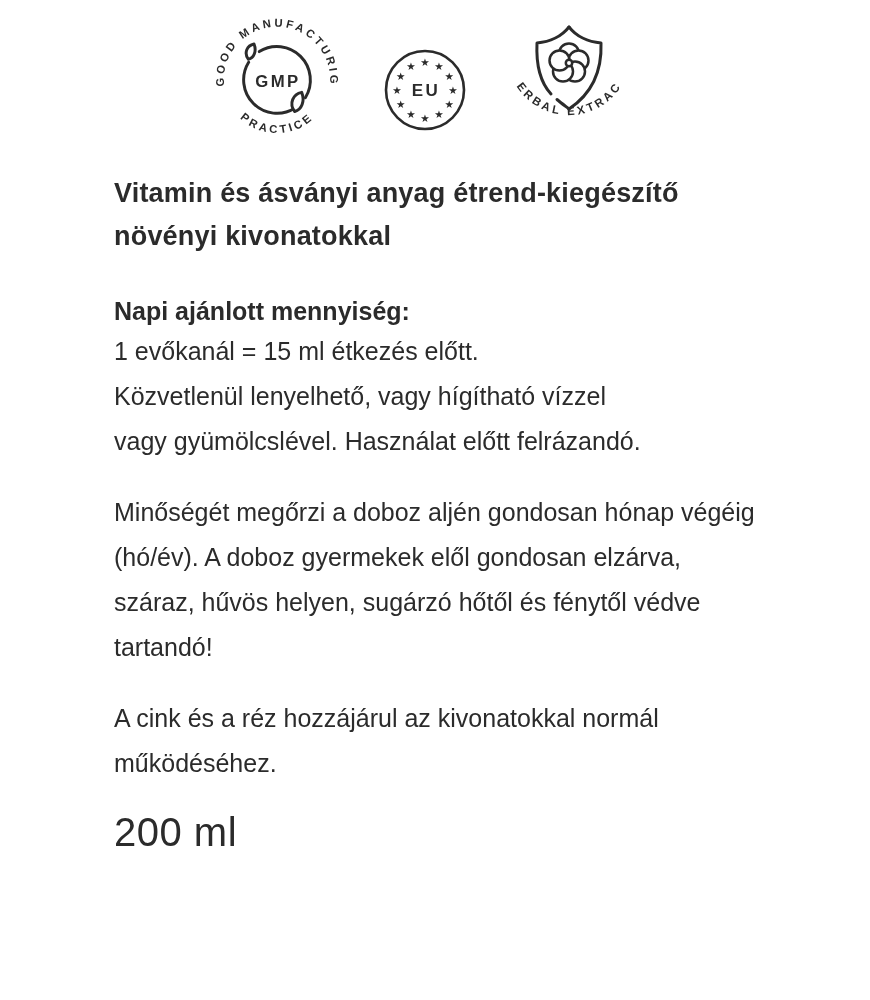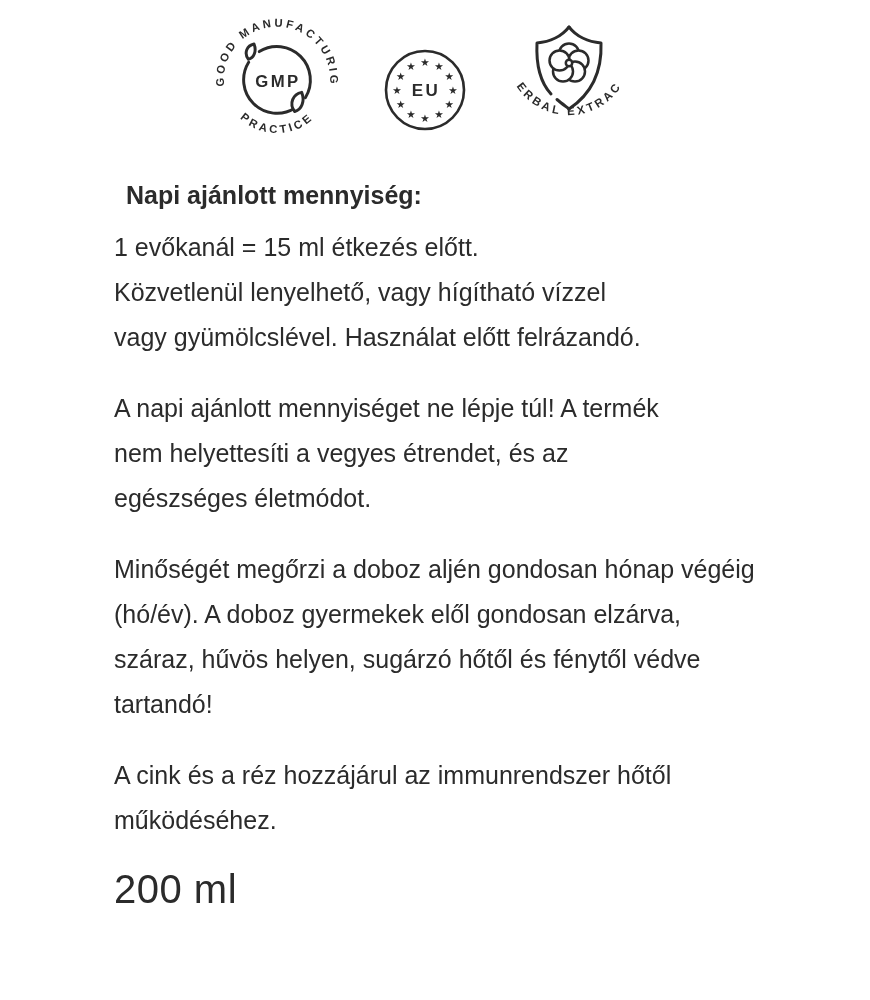--- a/index.html
+++ b/index.html
@@ -48,21 +48,21 @@
   .title {
     margin: 30px 0 0 0;
     font-size: 27px;
     line-height: 43px;
     font-weight: 700;
     letter-spacing: 0.2px;
     white-space: pre;
   }
   .dosage-section { margin-top: 36px; }
   .para-heading {
-    margin: 12px;
+    margin: 0;
     font-size: 25px;
     line-height: 35px;
     font-weight: 700;
     white-space: pre;
   }
   .para {
     margin: 0 0 26px 0;
     font-size: 25px;
     line-height: 45px;
     font-weight: 300;
@@ -151,36 +151,35 @@
       </g>
       <text class="arc-text">
         <textPath href="#herbal-arc-bottom" startOffset="50%" text-anchor="middle">HERBAL EXTRACT</textPath>
       </text>
     </svg>
 
   </div>
 
   <main class="content">
 
+    <h1 class="title">Vitamin és ásványi anyag étrend-kiegészítő
+növényi kivonatokkal</h1>
 
     <section class="dosage-section">
       <h2 class="para-heading">Napi ajánlott mennyiség:</h2>
       <p class="para">1 evőkanál = 15 ml étkezés előtt.
 Közvetlenül lenyelhető, vagy hígítható vízzel
 vagy gyümölcslével. Használat előtt felrázandó.</p>
     </section>
 
-    <p class="para">A napi ajánlott mennyiséget ne lépje túl! A termék
-nem helyettesíti a vegyes étrendet, és az
-egészséges életmódot.</p>
 
     <p class="para">Minőségét megőrzi a doboz aljén gondosan hónap végéig
 (hó/év). A doboz gyermekek elől gondosan elzárva,
 száraz, hűvös helyen, sugárzó hőtől és fénytől védve
 tartandó!</p>
 
-    <p class="para last">A cink és a réz hozzájárul az immunrendszer hőtől
+    <p class="para last">A cink és a réz hozzájárul az kivonatokkal normál
 működéséhez.</p>
 
     <div class="volume">200 ml</div>
 
   </main>
 </div>
 
 </body></html>

